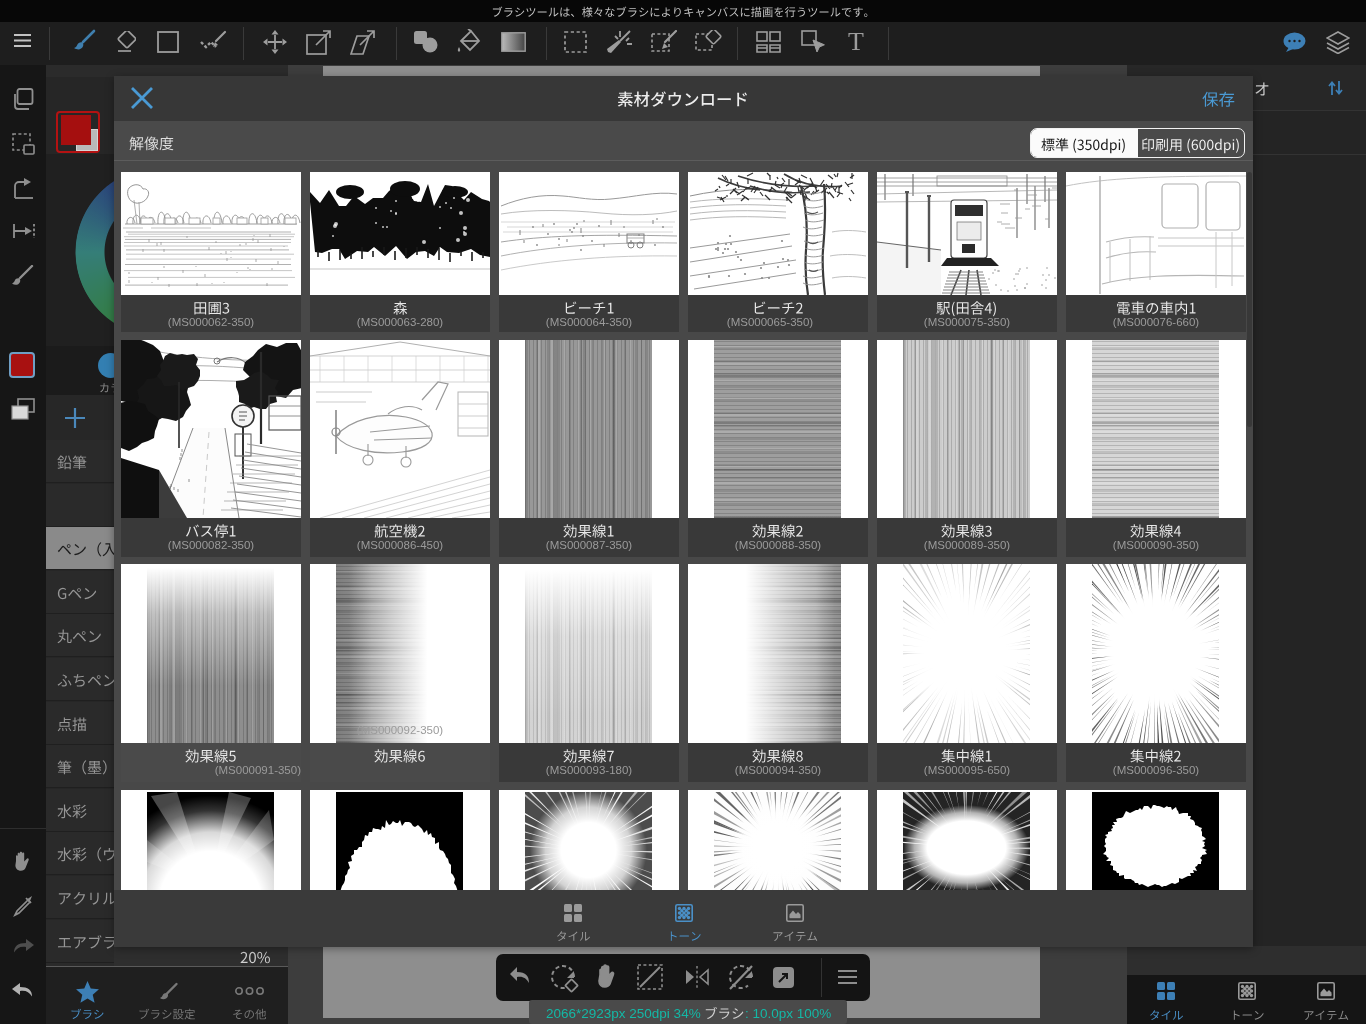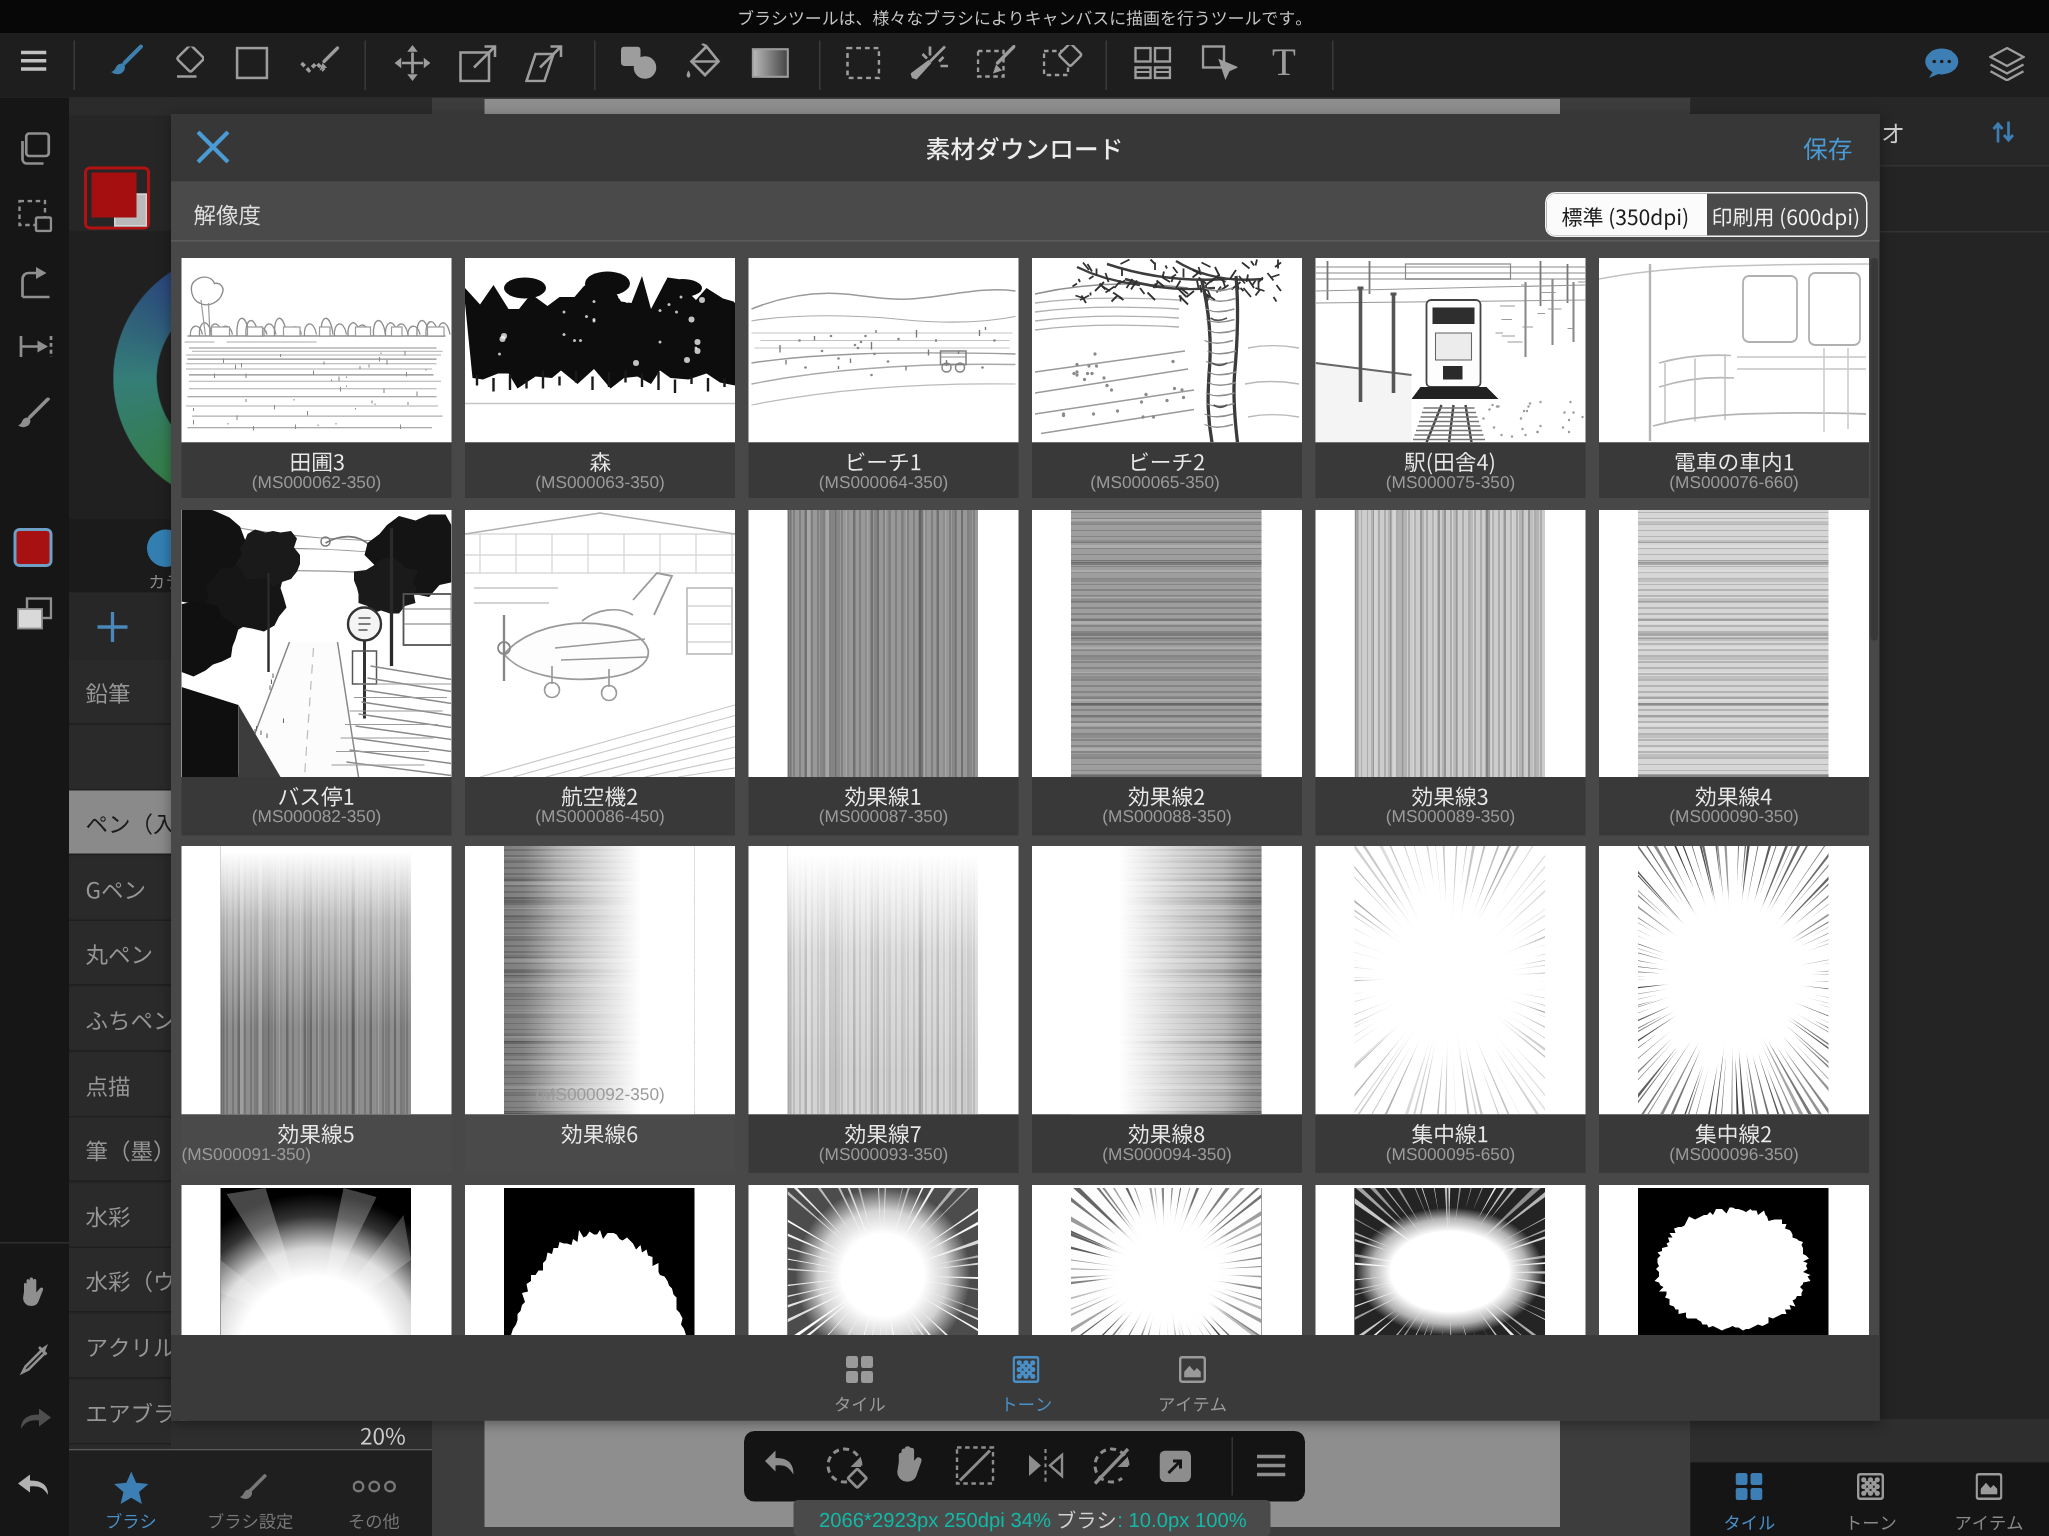--- a/index.html
+++ b/index.html
@@ -790,21 +790,21 @@
         <path d="M173 80v6" stroke="#1a1a1a" stroke-width="1.6"></path>
         <path d="M0 97h180" stroke="#c5c5c5" stroke-width="1"></path>
       </svg>
     </div>
     <div style="position:absolute;left:310px;top:295px;width:180px;height:37px;background:#393939"></div>
     <div style="position:absolute;left:392.8px;top:299px">
       <svg width="14.5" height="18.1" viewBox="0 -1000 1000 1250" style="overflow:visible;display:block;fill:#e8e8e8">
         <use href="#g94" x="0"></use>
       </svg>
     </div>
-    <div style="position:absolute;left:310px;top:316px;width:180px;text-align:center;font:11.5px 'Liberation Sans',sans-serif;color:#9b9b9b">(MS000063-350)</div>
+    <div style="position:absolute;left:310px;top:316px;width:180px;text-align:center;font:11.5px 'Liberation Sans',sans-serif;color:#9b9b9b">(MS000063-280)</div>
     <div style="position:absolute;left:499px;top:172px;width:180px;height:123px;background:#fff;overflow:hidden">
       <svg width="180" height="123" viewBox="0 0 180 123" style="position:absolute;left:0;top:0">
         <path d="M2 34c20-8 40-12 62-10 14 1 30 5 48 3 24-2 44-8 66-5" fill="none" stroke="#9a9a9a" stroke-width="1"></path>
         <path d="M2 42c30-5 70-4 100-1 30 3 56 2 76-2" fill="none" stroke="#ababab" stroke-width=".8"></path>
         <path d="M2 50h174M8 55h166M4 60h170" stroke="#bdbdbd" stroke-width=".6"></path>
         <path d="M2 70c40-6 90-8 176-6" fill="none" stroke="#9a9a9a" stroke-width=".9"></path>
         <path d="M2 84c50-10 110-14 176-13" fill="none" stroke="#a8a8a8" stroke-width=".9"></path>
         <path d="M2 98c50-10 110-15 176-14" fill="none" stroke="#bbb" stroke-width=".8"></path>
         <circle cx="49" cy="62" r=".9" fill="#888"></circle>
         <path d="M44 52v3" stroke="#777" stroke-width=".9"></path>
@@ -1265,21 +1265,21 @@
     </div>
     <div style="position:absolute;left:121px;top:743px;width:180px;height:39px;background:#4a4a4a"></div>
     <div style="position:absolute;left:185.2px;top:747px">
       <svg width="51.5" height="18.1" viewBox="0 -1000 3555 1250" style="overflow:visible;display:block;fill:#e8e8e8">
         <use href="#g108" x="0"></use>
         <use href="#g109" x="1000"></use>
         <use href="#g110" x="2000"></use>
         <use href="#g83" x="3000"></use>
       </svg>
     </div>
-    <div style="position:absolute;left:121px;top:764px;width:180px;text-align:left;font:11.5px 'Liberation Sans',sans-serif;color:#9b9b9b">(MS000091-350)</div>
+    <div style="position:absolute;left:121px;top:764px;width:180px;text-align:right;font:11.5px 'Liberation Sans',sans-serif;color:#9b9b9b">(MS000091-350)</div>
     <div style="position:absolute;left:310px;top:564px;width:180px;height:179px;background:#fff;overflow:hidden">
       <div style="position:absolute;left:26px;top:0;width:127px;height:100%;background:linear-gradient(to right,rgba(0,0,0,.14),rgba(0,0,0,0) 28%),linear-gradient(to right,rgba(255,255,255,0) 10%,rgba(255,255,255,.55) 42%,#ffffff 72%),repeating-linear-gradient(0deg,rgba(0,0,0,.16) 0 1px,rgba(0,0,0,0) 1px 4px),repeating-linear-gradient(0deg,rgba(0,0,0,.11) 0 2px,rgba(0,0,0,0) 2px 13px),repeating-linear-gradient(0deg,rgba(255,255,255,.15) 0 2px,rgba(0,0,0,0) 2px 17px),repeating-linear-gradient(0deg,rgba(0,0,0,.22) 0 2px,rgba(0,0,0,0) 2px 47px),#929292;"></div>
     </div>
     <div style="position:absolute;left:310px;top:743px;width:180px;height:39px;background:#4a4a4a"></div>
     <div style="position:absolute;left:374.2px;top:747px">
       <svg width="51.5" height="18.1" viewBox="0 -1000 3555 1250" style="overflow:visible;display:block;fill:#e8e8e8">
         <use href="#g108" x="0"></use>
         <use href="#g109" x="1000"></use>
         <use href="#g110" x="2000"></use>
         <use href="#g91" x="3000"></use>
@@ -1291,21 +1291,21 @@
     </div>
     <div style="position:absolute;left:499px;top:743px;width:180px;height:39px;background:#393939"></div>
     <div style="position:absolute;left:563.2px;top:747px">
       <svg width="51.5" height="18.1" viewBox="0 -1000 3555 1250" style="overflow:visible;display:block;fill:#e8e8e8">
         <use href="#g108" x="0"></use>
         <use href="#g109" x="1000"></use>
         <use href="#g110" x="2000"></use>
         <use href="#g111" x="3000"></use>
       </svg>
     </div>
-    <div style="position:absolute;left:499px;top:764px;width:180px;text-align:center;font:11.5px 'Liberation Sans',sans-serif;color:#9b9b9b">(MS000093-350)</div>
+    <div style="position:absolute;left:499px;top:764px;width:180px;text-align:center;font:11.5px 'Liberation Sans',sans-serif;color:#9b9b9b">(MS000093-180)</div>
     <div style="position:absolute;left:688px;top:564px;width:180px;height:179px;background:#fff;overflow:hidden">
       <div style="position:absolute;left:26px;top:0;width:127px;height:100%;background:linear-gradient(to left,rgba(0,0,0,.16),rgba(0,0,0,0) 20%),linear-gradient(to left,rgba(255,255,255,0) 5%,rgba(255,255,255,.5) 42%,#ffffff 75%),repeating-linear-gradient(0deg,rgba(0,0,0,.16) 0 1px,rgba(0,0,0,0) 1px 4px),repeating-linear-gradient(0deg,rgba(0,0,0,.11) 0 2px,rgba(0,0,0,0) 2px 13px),repeating-linear-gradient(0deg,rgba(255,255,255,.15) 0 2px,rgba(0,0,0,0) 2px 17px),repeating-linear-gradient(0deg,rgba(0,0,0,.22) 0 2px,rgba(0,0,0,0) 2px 47px),#a8a8a8;"></div>
     </div>
     <div style="position:absolute;left:688px;top:743px;width:180px;height:39px;background:#393939"></div>
     <div style="position:absolute;left:752.2px;top:747px">
       <svg width="51.5" height="18.1" viewBox="0 -1000 3555 1250" style="overflow:visible;display:block;fill:#e8e8e8">
         <use href="#g108" x="0"></use>
         <use href="#g109" x="1000"></use>
         <use href="#g110" x="2000"></use>
         <use href="#g112" x="3000"></use>

